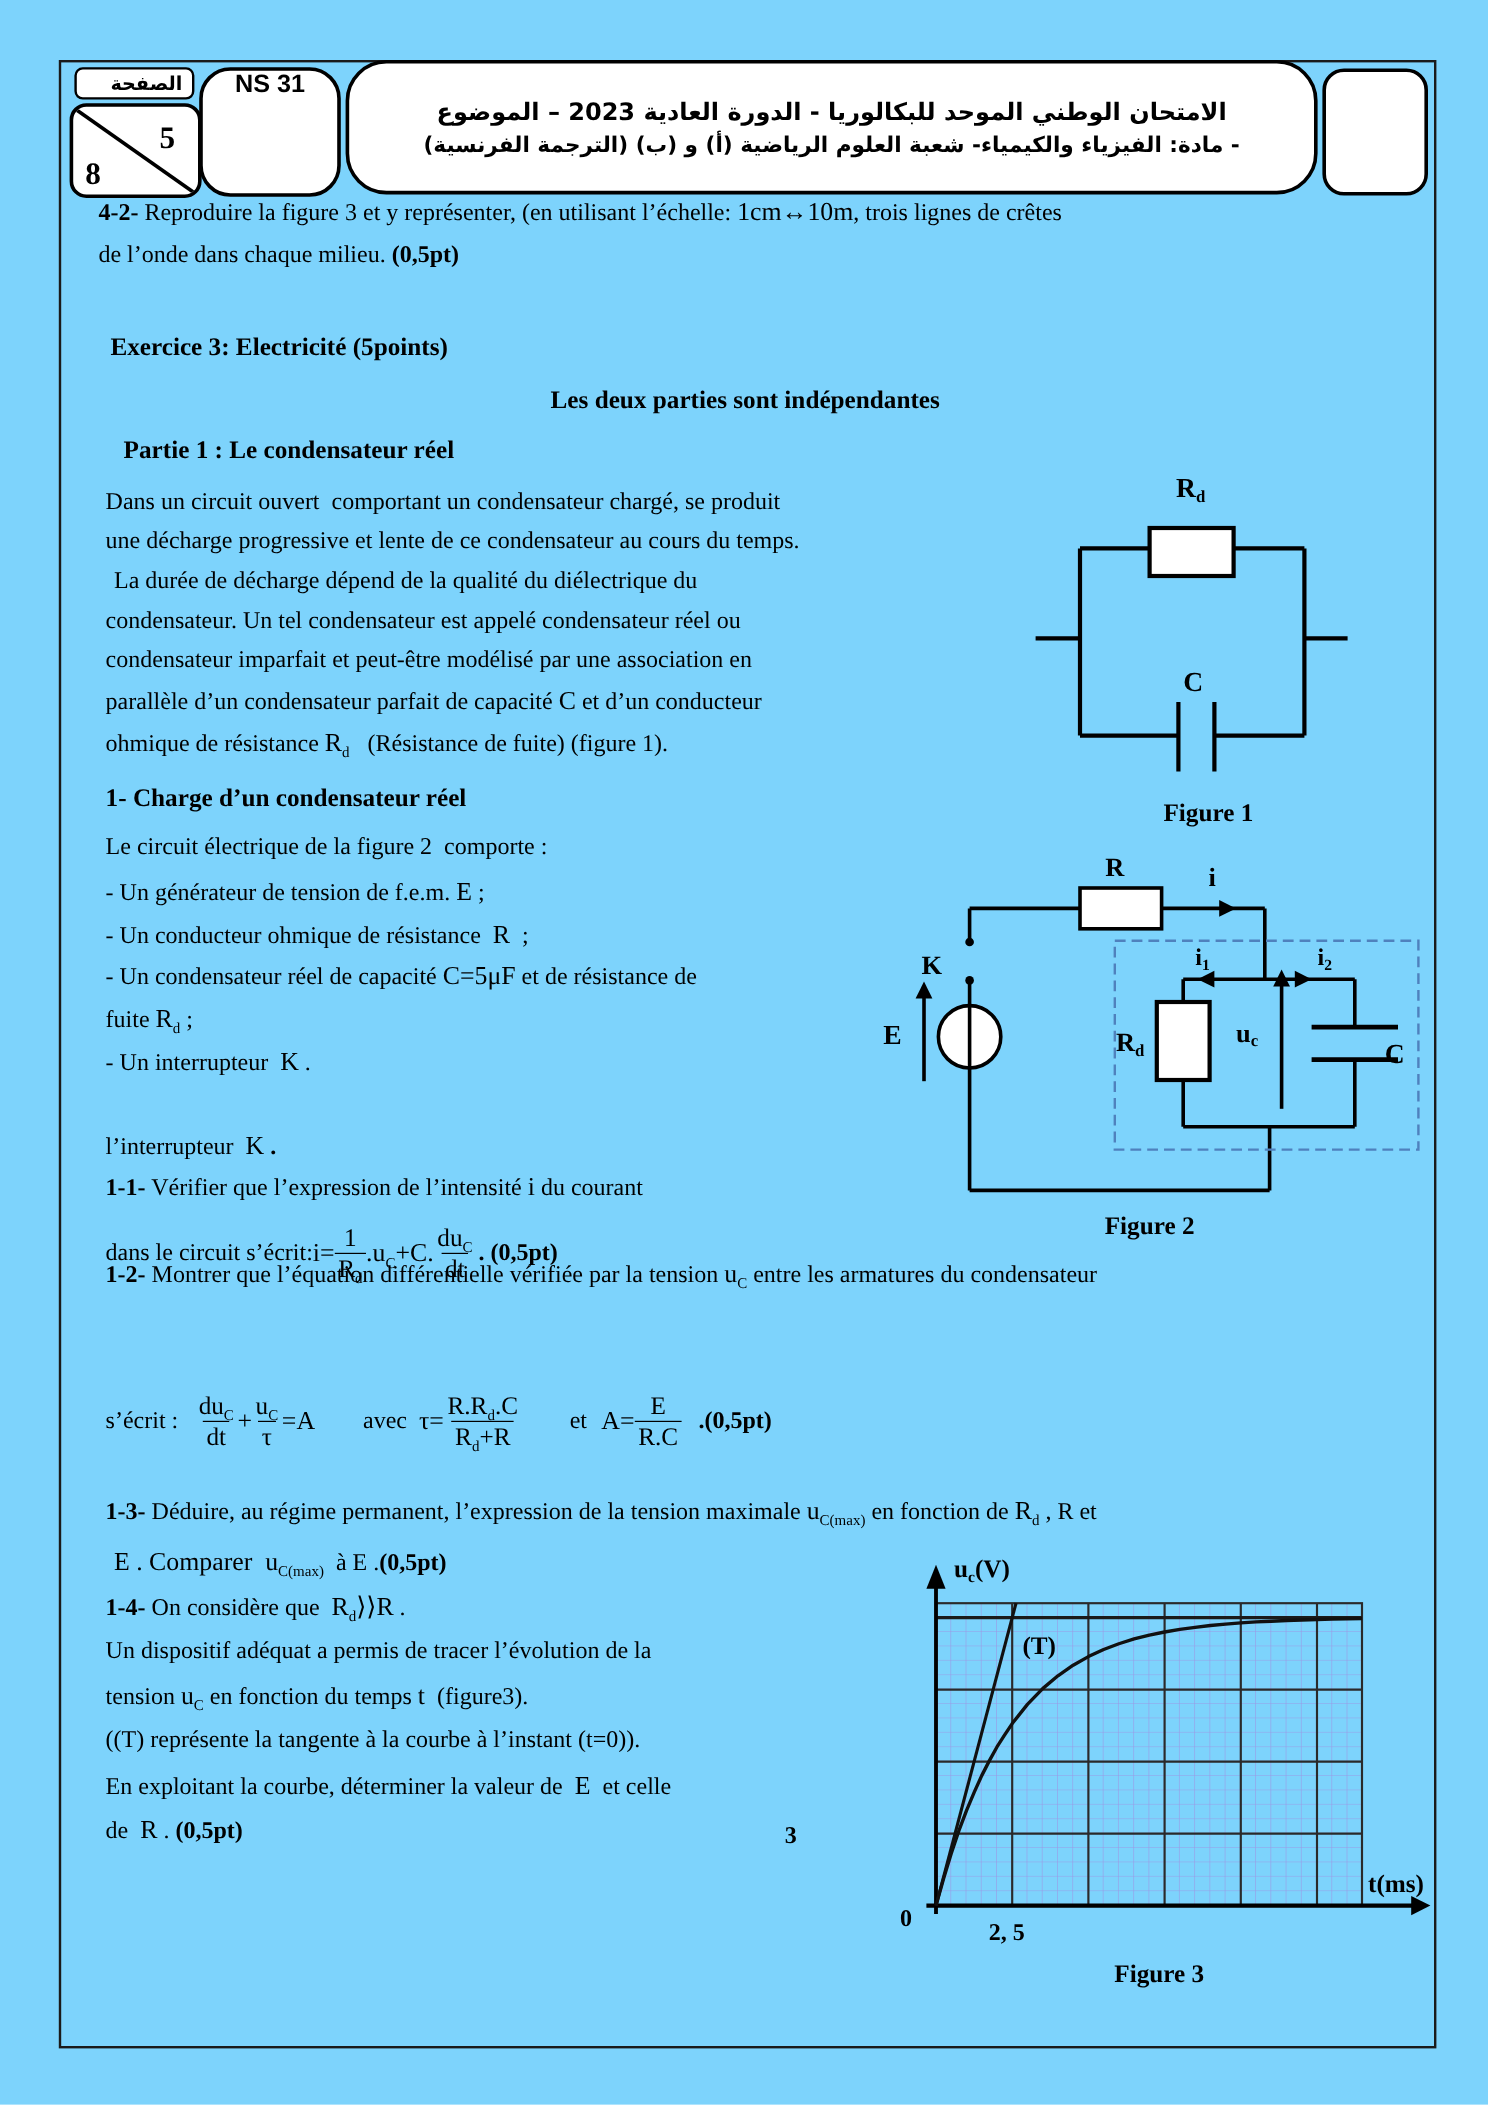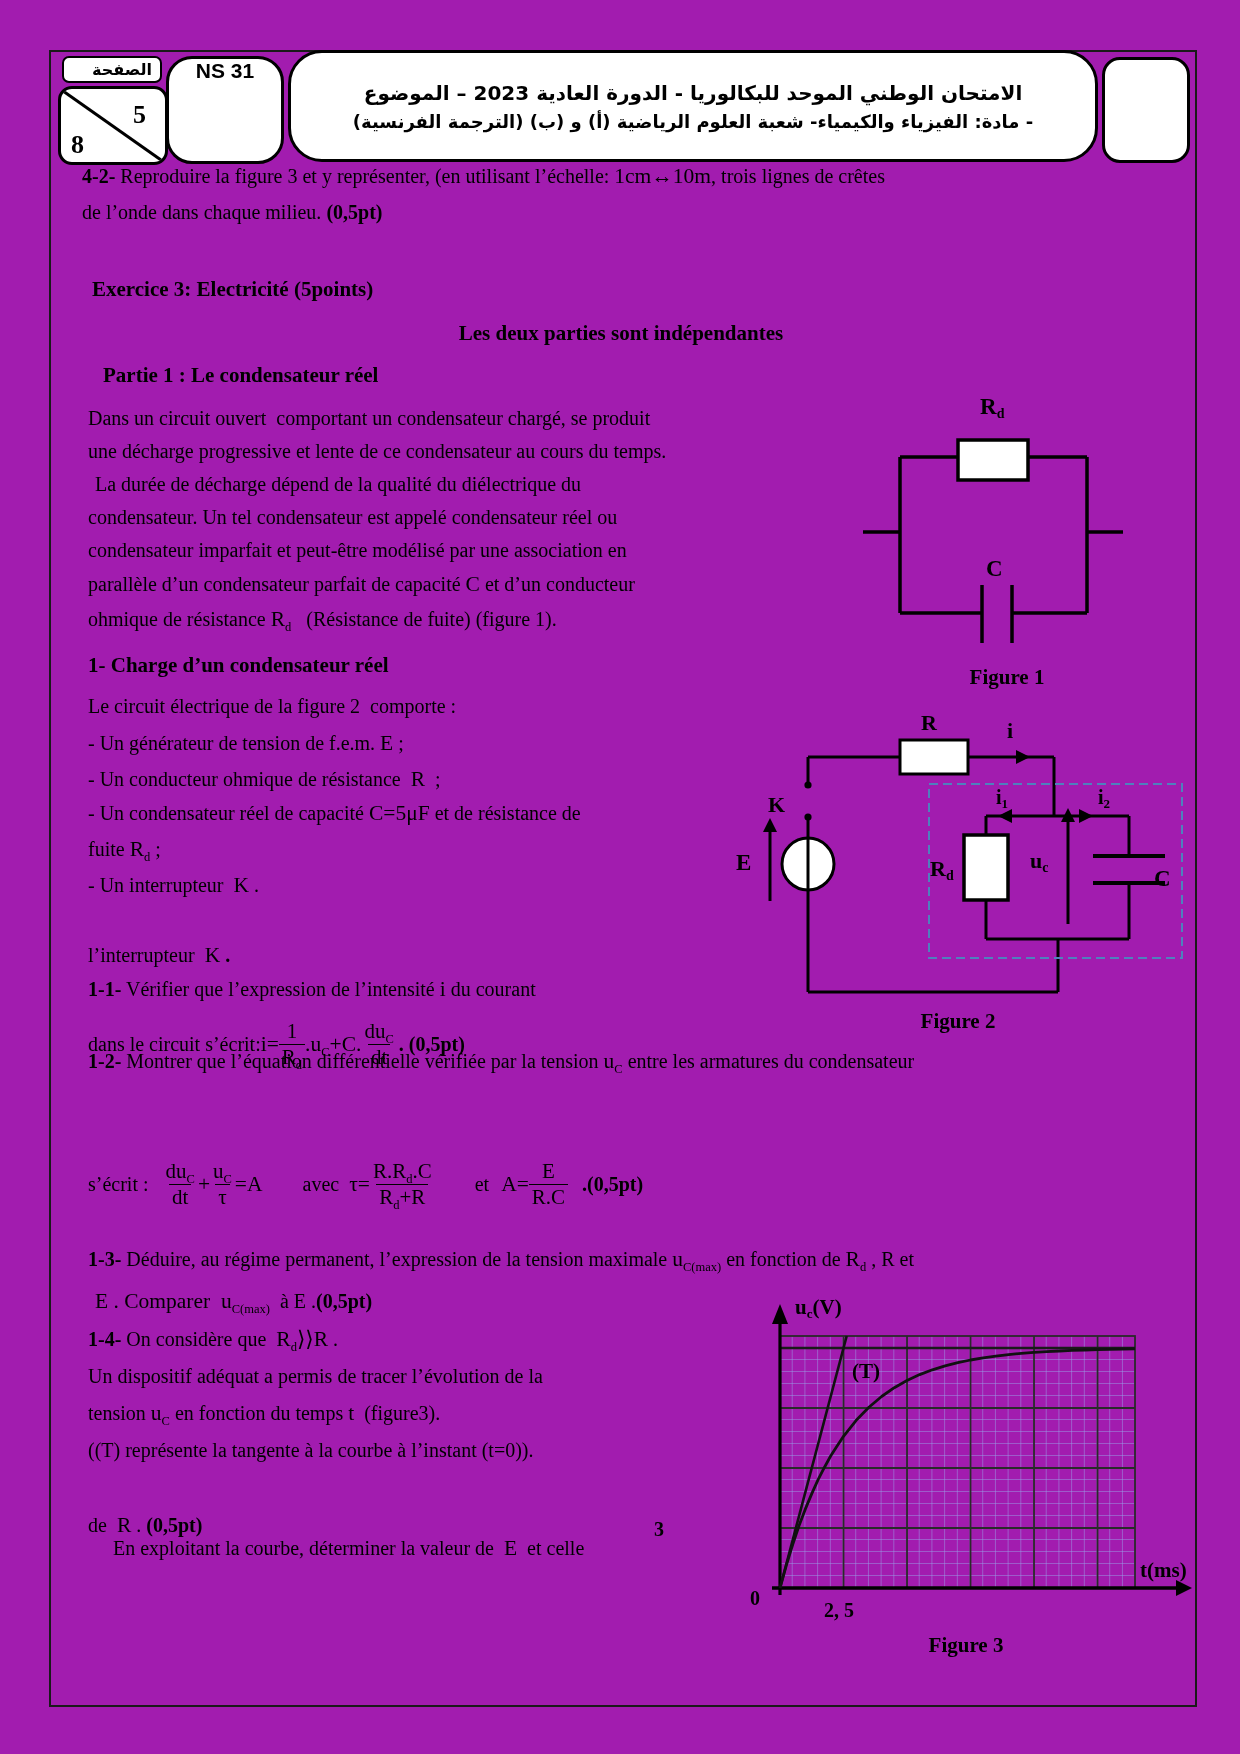--- a/index.html
+++ b/index.html
@@ -1,16 +1,16 @@
 <!DOCTYPE html>
 <html><head>
 <meta charset="utf-8">
 <style>
   html,body{margin:0;padding:0;background:#fff;}
-  #page{position:relative;width:1240px;height:1754px;background:#a21caf;overflow:hidden;
+  #page{position:relative;width:1240px;height:1754px;background:#7dd3fc;overflow:hidden;
         font-family:"Liberation Serif","DejaVu Serif",serif;color:#000;}
   .abs{position:absolute;}
   .line{position:absolute;white-space:pre;font-size:20px;line-height:1.25;}
   .b{font-weight:bold;}
   .m{font-size:21.5px;}
   sub{font-size:12.5px;line-height:0;}
   .ctr{text-align:center;}
   
   #frame{position:absolute;left:49px;top:50px;width:1144px;height:1653px;border:2px solid #1a1a1a;}
   
@@ -180,21 +180,21 @@
     <span class="b" style="font-size:20px;margin-left:14px;">.(0,5pt)</span>
   </div>
 
   <div class="line" style="left:88px;top:1246px;"><span class="b">1-3-</span><span> Déduire, au régime permanent, l’expression de la tension maximale </span><span class="m">u</span><sub>C(max)</sub><span> en fonction de </span><span class="m">R</span><sub>d</sub><span> , R et</span></div>
   <div class="line" style="left:95px;top:1288px;"><span class="m">E . Comparer  </span><span class="m">u</span><sub>C(max)</sub><span>  à E .</span><span class="b">(0,5pt)</span></div>
 
   <div class="line" style="left:88px;top:1326px;"><span class="b">1-4-</span><span> On considère que  </span><span class="m">R</span><sub>d</sub><span class="m">⟩⟩</span><span class="m">R</span><span> .</span></div>
   <div class="line" style="left:88px;top:1364px;">Un dispositif adéquat a permis de tracer l’évolution de la</div>
   <div class="line" style="left:88px;top:1400px;"><span>tension </span><span class="m">u</span><sub>C</sub><span> en fonction du temps </span><span class="m">t</span><span>  (figure3).</span></div>
   <div class="line" style="left:88px;top:1438px;">((T) représente la tangente à la courbe à l’instant (t=0)).</div>
-  <div class="line" style="left:88px;top:1535px;margin-left:25px;"><span>En exploitant la courbe, déterminer la valeur de  </span><span class="m">E</span><span>  et celle</span></div>
+  <div class="line" style="left:88px;top:1475px;"><span>En exploitant la courbe, déterminer la valeur de  </span><span class="m">E</span><span>  et celle</span></div>
   <div class="line" style="left:88px;top:1512px;"><span>de  </span><span class="m">R</span><span> . </span><span class="b">(0,5pt)</span></div>
 
   <svg class="abs" style="left:640px;top:1290px;" width="560" height="332" viewBox="0 0 560 332">
     <defs>
       <pattern id="minorGrid" width="12.7" height="12" patternUnits="userSpaceOnUse" x="140" y="46">
         <path d="M12.7,0 V12 M0,12 H12.7" stroke="#9a9ae6" stroke-width="1" fill="none"></path>
       </pattern>
     </defs>
 
     <rect x="140" y="46" width="355" height="252" fill="url(#minorGrid)" stroke="none"></rect>

